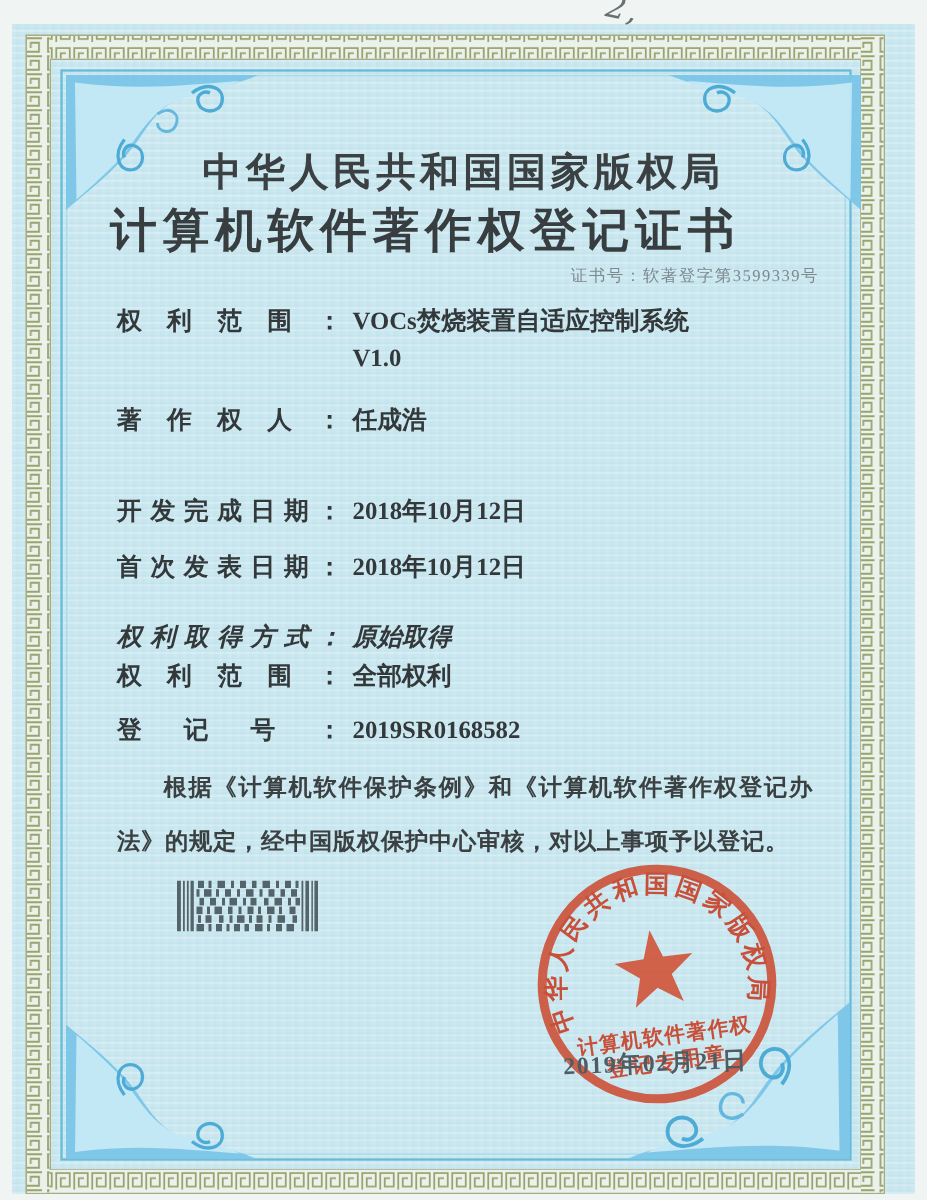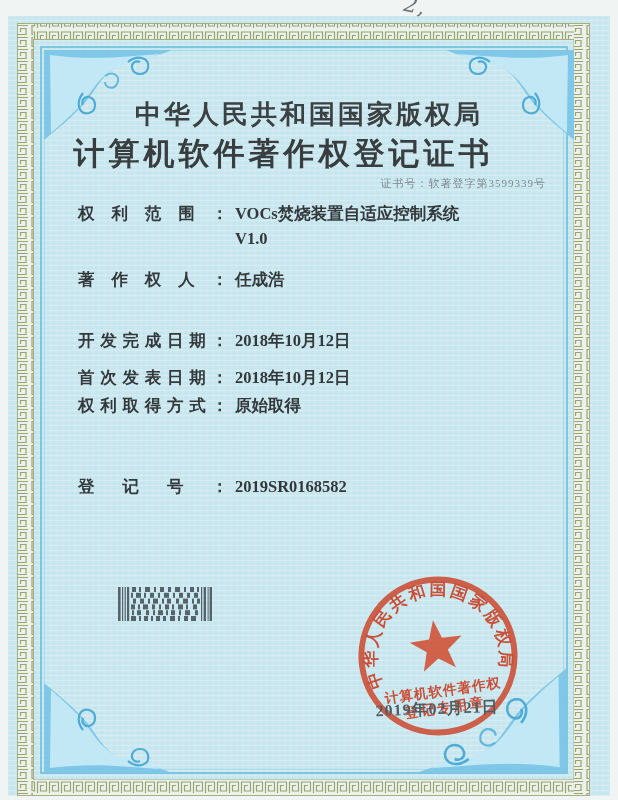--- a/index.html
+++ b/index.html
@@ -126,27 +126,31 @@
   <div class="val2" style="top:229px;">V1.0</div>
   <div class="field" style="top:269px;">
     <span class="lbl">著作权人：</span><span class="val">任成浩</span>
   </div>
   <div class="field" style="top:330px;">
     <span class="lbl">开发完成日期：</span><span class="val">2018年10月12日</span>
   </div>
   <div class="field" style="top:367px;">
     <span class="lbl">首次发表日期：</span><span class="val">2018年10月12日</span>
   </div>
-  <div class="field" style="top:395px;">
+  <div class="field" style="top:414px;font-style:italic;">
     <span class="lbl">权利取得方式：</span><span class="val">原始取得</span>
+  </div>
+  <div class="field" style="top:440px;">
+    <span class="lbl">权利范围：</span><span class="val">全部权利</span>
   </div>
   <div class="field" style="top:476px;">
     <span class="lbl">登记号：</span><span class="val">2019SR0168582</span>
   </div>
 
+  <div class="statement">根据《计算机软件保护条例》和《计算机软件著作权登记办法》的规定，经中国版权保护中心审核，对以上事项予以登记。</div>
 
   <svg class="barcode" width="94" height="34" viewBox="0 0 94 34">
     <g fill="#55646a">
       <rect x="0" y="0" width="2.6" height="34"></rect>
         <rect x="4" y="0" width="1.2" height="34"></rect>
       <rect x="6.6" y="0" width="1.2" height="34"></rect>
         <rect x="9" y="0" width="2.2" height="34"></rect>
       <rect x="83" y="0" width="1.2" height="34"></rect>
         <rect x="85.6" y="0" width="2.4" height="34"></rect>
       <rect x="89.6" y="0" width="1" height="34"></rect>

